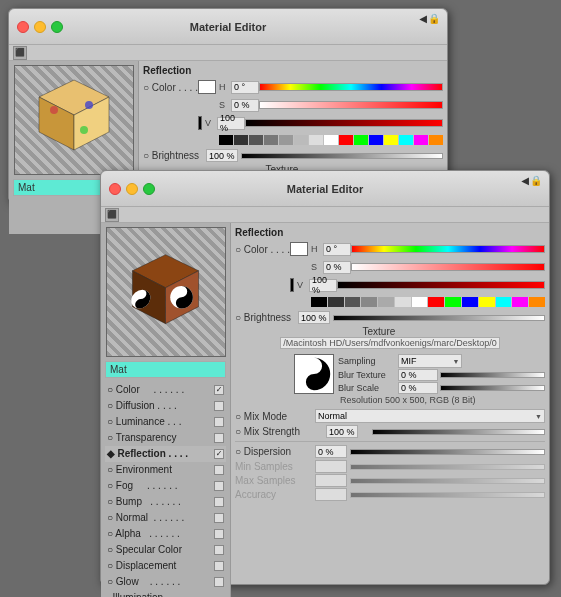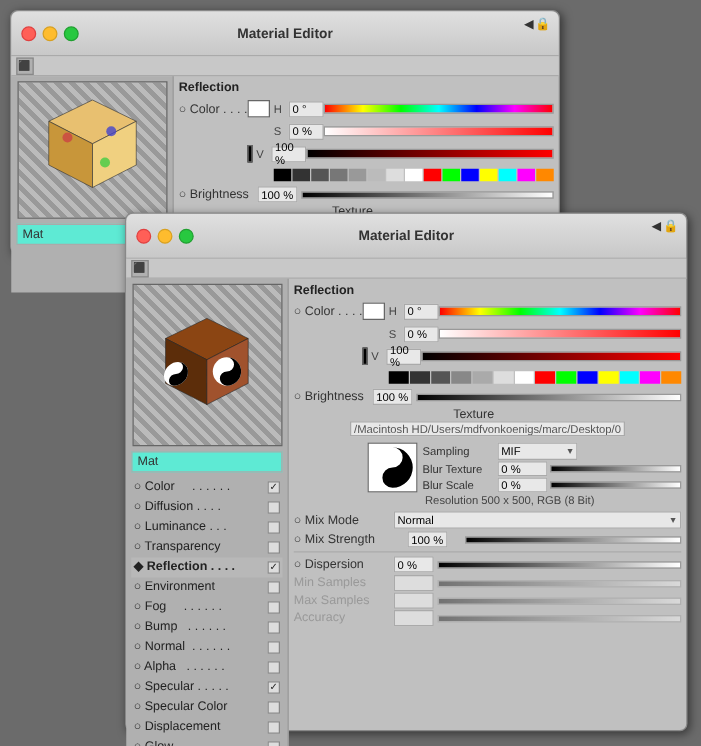--- a/index.html
+++ b/index.html
@@ -647,24 +647,20 @@
         </div>
         <div class="prop-item">
           <span style="font-size:10px;flex:1;">○ Normal&nbsp;&nbsp;. . . . . .</span>
           <div class="prop-checkbox"></div>
         </div>
         <div class="prop-item">
           <span style="font-size:10px;flex:1;">○ Alpha&nbsp;&nbsp;&nbsp;. . . . . .</span>
           <div class="prop-checkbox"></div>
         </div>
         <div class="prop-item">
-          <span style="font-size:10px;flex:1;">○ Specular&nbsp;. . . . .</span>
-          <div class="prop-checkbox checked"></div>
-        </div>
-        <div class="prop-item">
           <span style="font-size:10px;flex:1;">○ Specular Color</span>
           <div class="prop-checkbox"></div>
         </div>
         <div class="prop-item">
           <span style="font-size:10px;flex:1;">○ Displacement</span>
           <div class="prop-checkbox"></div>
         </div>
         <div class="prop-item">
           <span style="font-size:10px;flex:1;">○ Glow&nbsp;&nbsp;&nbsp;&nbsp;. . . . . .</span>
           <div class="prop-checkbox"></div>

